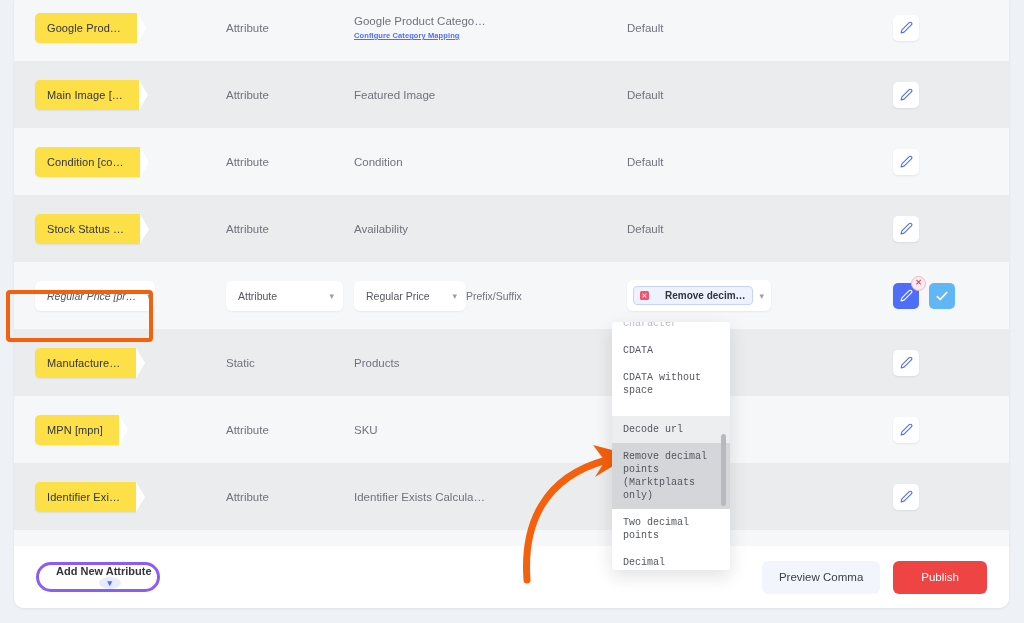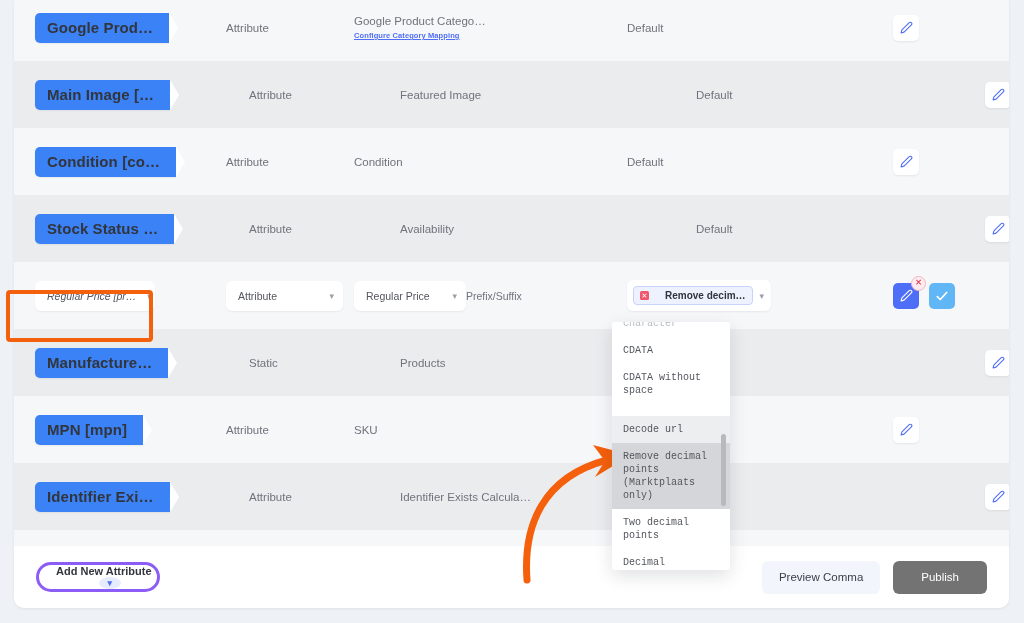--- a/index.html
+++ b/index.html
@@ -35,36 +35,36 @@
   
   .rows { position: absolute; left: 0; top: 0; width: 995px; }
 
   .row {
     position: relative;
     height: 67px;
     display: flex;
     align-items: center;
     background: #f6f7f9;
   }
-  .row.alt { background: #ebecee; gap: 23px; }
+  .row.alt { background: #ebecee; }
   .row.active { background: #f6f7f9; }
 
   
   .attr-cell { width: 212px; padding-left: 21px; flex: none; }
 
   .chip {
     position: relative;
     display: inline-flex;
     align-items: center;
     height: 30px;
     padding: 0 16px 0 12px;
-    background: #3b82f6;
+    background: #fde047;
     border-radius: 5px 0 0 5px;
-    font-size: 15px;
-    font-weight: bold;
+    font-size: 11px;
+    font-weight: normal;
     color: #32353c;
     letter-spacing: .1px;
     white-space: nowrap;
     box-shadow: 0 1px 2px rgba(16,24,40,.06);
   }
   .chip::after {
     content: "";
     position: absolute;
     right: -9px;
     top: 0;
@@ -261,21 +261,21 @@
     border-radius: 6px;
     background: #f2f5fb;
     display: inline-flex; align-items: center;
     font-size: 11.5px; color: #3c4049;
     margin-right: 13px;
   }
   .publish-btn {
     height: 33px;
     padding: 0 28px;
     border-radius: 6px;
-    background: #737373;
+    background: #ef4444;
     display: inline-flex; align-items: center;
     font-size: 11.5px; color: #ffffff;
   }
 </style>
 </head>
 <body>
 
 <div id="stage">
   <div class="card">
 

